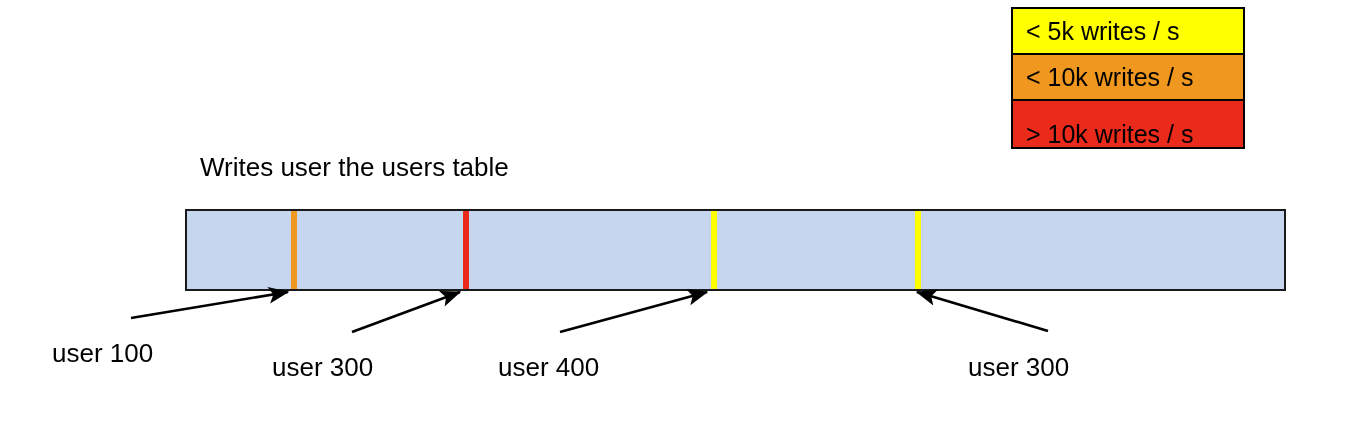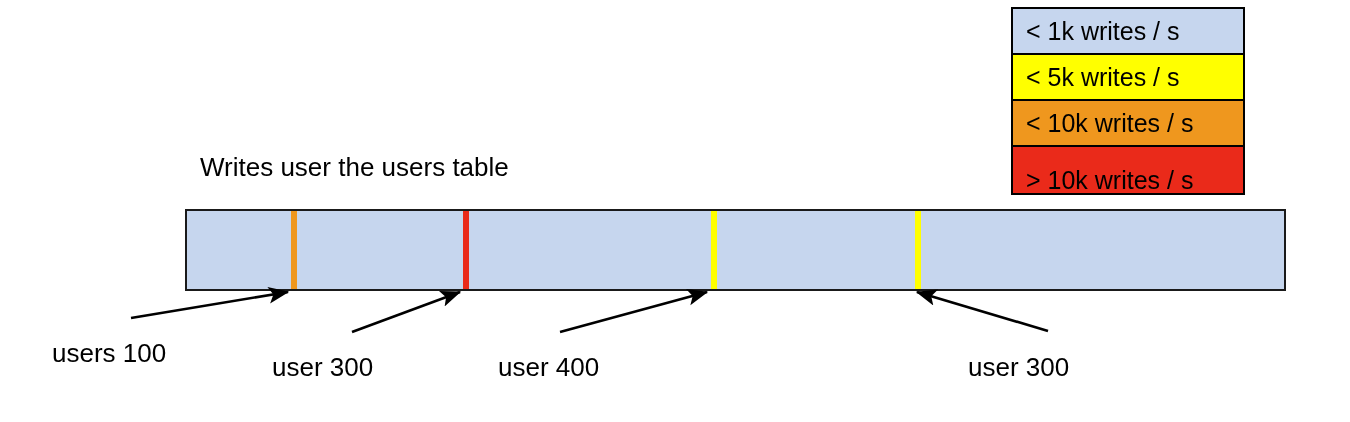--- a/index.html
+++ b/index.html
@@ -90,23 +90,20 @@
     color: #000000;
     white-space: nowrap;
   }
 </style>
 </head>
 <body>
 
 <div id="canvas">
 
   <div class="legend">
-    <div class="legend-row" style="background:#c6d6ee;">
-      <span class="legend-label">&lt; 1k writes / s</span>
-    </div>
     <div class="legend-row" style="background:#ffff00;">
       <span class="legend-label">&lt; 5k writes / s</span>
     </div>
     <div class="legend-row" style="background:#ef971e;text-align:right;">
       <span class="legend-label">&lt; 10k writes / s</span>
     </div>
     <div class="legend-row" style="background:#ea2a1a;">
       <span class="legend-label">&gt; 10k writes / s</span>
     </div>
   </div>
@@ -125,18 +122,18 @@
       <marker id="ah" markerWidth="9" markerHeight="9" refX="7.5" refY="3.2" orient="auto" markerUnits="strokeWidth">
         <path d="M0,0 L8,3.2 L0,6.4 L1.8,3.2 z" fill="#000000"></path>
       </marker>
     </defs>
     <line x1="131" y1="318" x2="288" y2="292" stroke="#000000" stroke-width="2.6" marker-end="url(#ah)"></line>
     <line x1="352" y1="332" x2="460" y2="292" stroke="#000000" stroke-width="2.6" marker-end="url(#ah)"></line>
     <line x1="560" y1="332" x2="707" y2="292" stroke="#000000" stroke-width="2.6" marker-end="url(#ah)"></line>
     <line x1="1048" y1="331" x2="917" y2="292" stroke="#000000" stroke-width="2.6" marker-end="url(#ah)"></line>
   </svg>
 
-  <div class="user-label" style="left:52px;top:338px;">users 100</div>
+  <div class="user-label" style="left:52px;top:338px;">user 100</div>
   <div class="user-label" style="left:272px;top:352px;">user 300</div>
   <div class="user-label" style="left:498px;top:352px;">user 400</div>
   <div class="user-label" style="left:968px;top:352px;">user 300</div>
 
 </div>
 
 </body></html>

